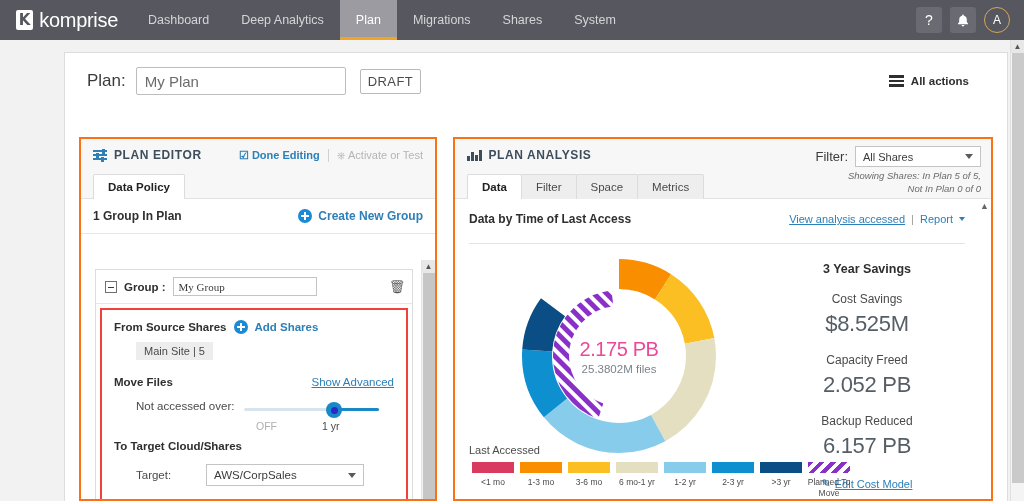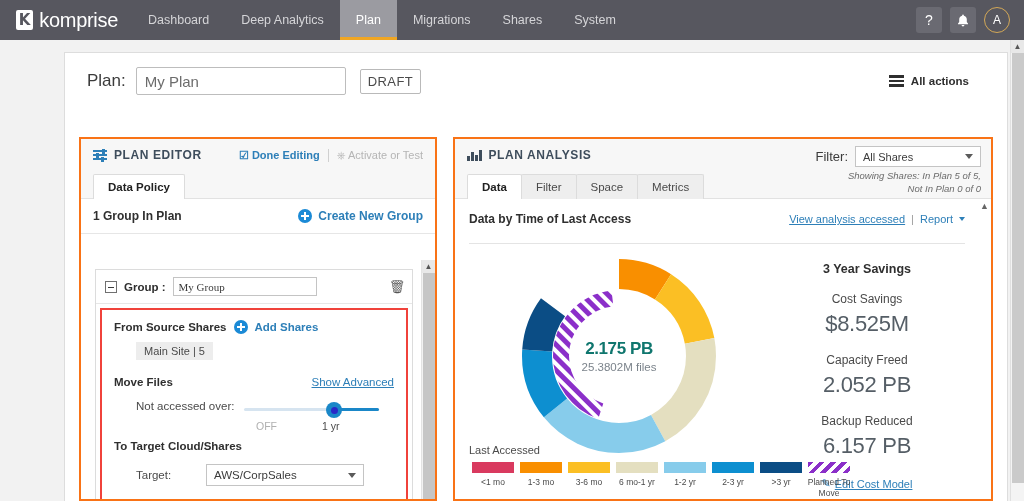--- a/index.html
+++ b/index.html
@@ -219,21 +219,21 @@
   .savings-title { font-size:12.5px; font-weight:bold; color:#2f2f2f; }
   .savings-label { font-size:12px; color:#4a4a4a; margin-top:16px; }
   .savings-value { font-size:22px; color:#555e66; margin-top:5px; font-weight:300; letter-spacing:-0.3px; }
   .edit-cost { font-size:11px; color:#2d7fb8; margin-top:18px; cursor:pointer; display:inline-flex; align-items:center; gap:4px; }
   .edit-cost u { text-decoration:underline; }
 
   .donut-wrap { position:relative; width:208px; height:208px; }
   .donut-center {
     position:absolute; left:0; right:0; top:50%; transform:translateY(-50%); text-align:center;
   }
-  .donut-value { font-size:17px; color:#0f766e; font-weight:700; letter-spacing:-0.4px; }
+  .donut-value { font-size:20px; color:#ec4899; font-weight:400; letter-spacing:-0.4px; }
   .donut-sub { font-size:11.5px; color:#7b838b; margin-top:2px; }
 
   
   .legend { position:absolute; left:14px; bottom:0; }
   .legend-title { font-size:11px; color:#4a4a4a; margin-bottom:6px; }
   .legend-items { display:flex; }
   .legend-item { width:48px; text-align:center; }
   .swatch { height:11px; margin:0 3px; }
   .legend-label { font-size:8.5px; color:#4a4a4a; margin-top:4px; line-height:1.3; }
 

